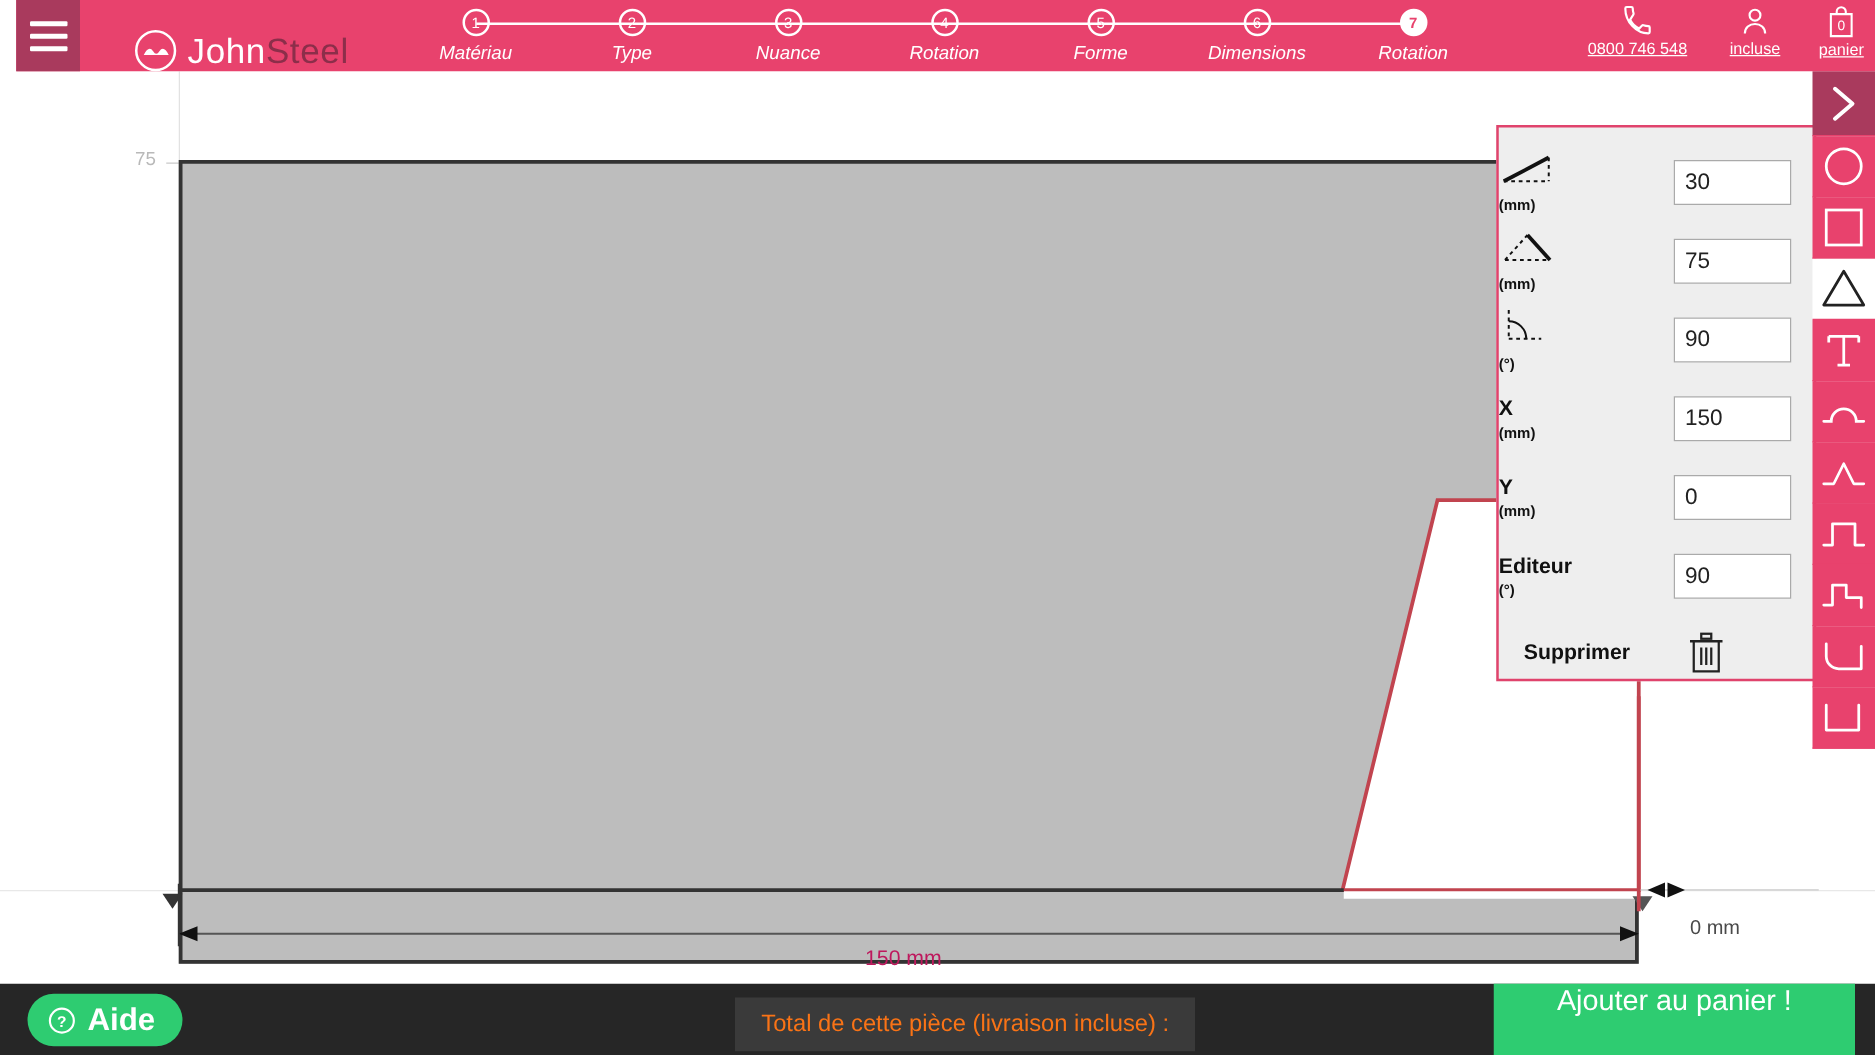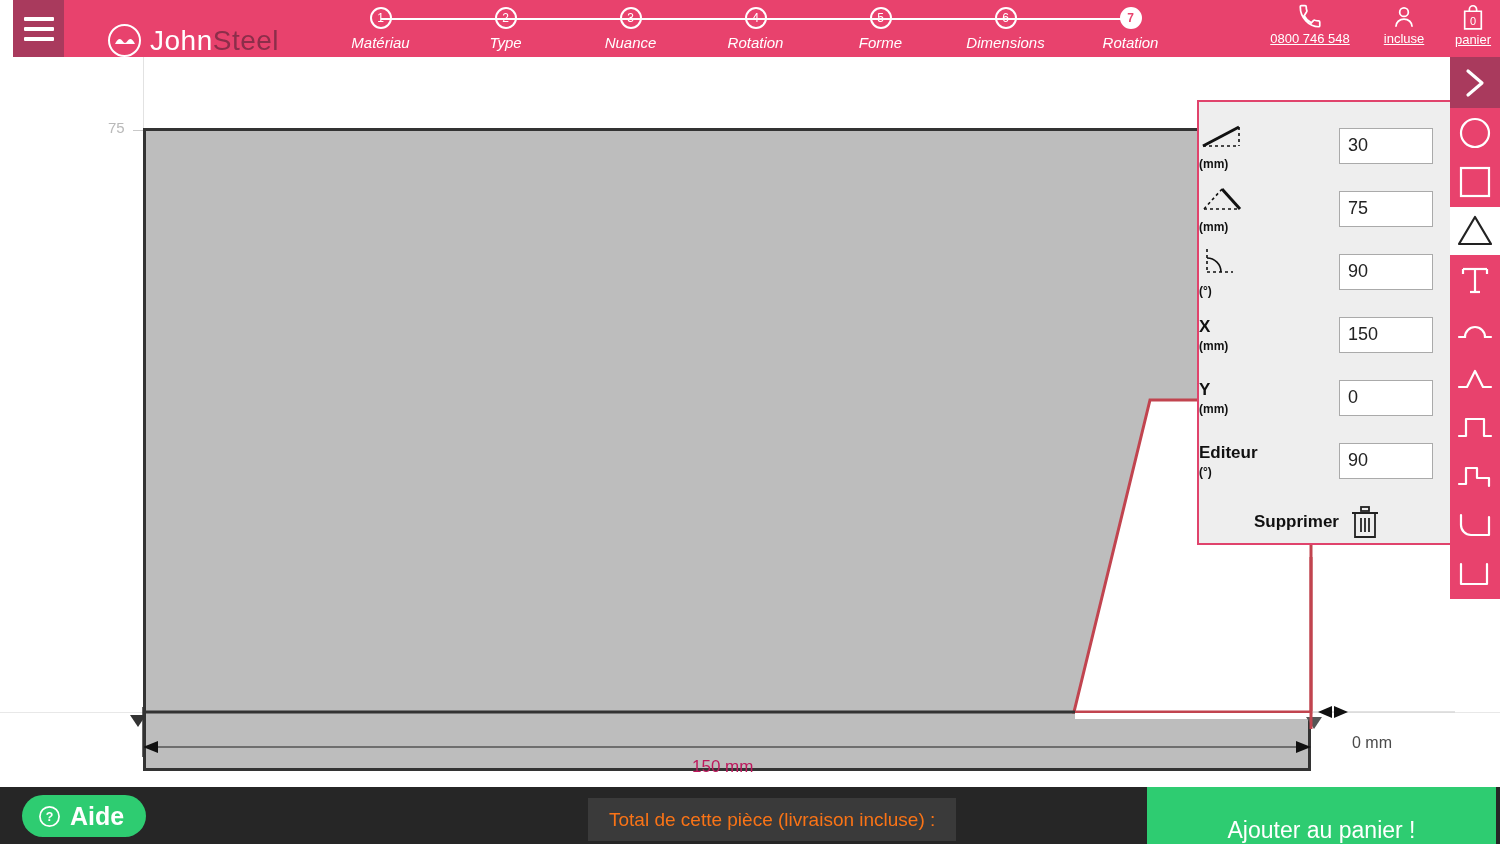--- a/index.html
+++ b/index.html
@@ -166,22 +166,22 @@
     width: 94px; height: 36px;
     border: 1px solid #aaaaaa; background: #ffffff;
     font-size: 18px; color: #222222;
     padding: 0 8px; outline: none;
     font-family: "Liberation Sans", sans-serif;
   }
   .prop-delete-row {
     display: flex; align-items: center; height: 60px;
   }
   .prop-delete-row .dlabel {
-    width: 140px; text-align: right;
-    font-size: 17px; font-weight: bold; color: #111111;
+    width: 140px; text-align: left;
+    font-size: 17px; font-weight: bold; color: #111111; padding-left: 20px;
   }
   .trash-btn { cursor: pointer; width: 94px; display: flex; justify-content: flex-start; padding-left: 10px; }
 
   
   .toolbar {
     position: absolute; right: 0; top: 57px;
     width: 50px; z-index: 35;
   }
   .tool {
     width: 50px; height: 49px;
@@ -217,24 +217,24 @@
   }
   .help-btn .hl { color: #ffffff; font-size: 25px; font-weight: bold; }
   .total-box {
     position: absolute; left: 588px; top: 11px;
     height: 43px; padding: 0 21px;
     background: #3a3a3a;
     display: flex; align-items: center;
   }
   .total-box .tl { color: #f97316; font-size: 19px; white-space: nowrap; }
   .cart-btn {
-    position: absolute; right: 4px; top: 0;
-    width: 349px; height: 57px;
+    position: absolute; right: 16px; top: 0;
+    width: 289px; height: 57px;
     background: #2ecc71;
-    display: flex; align-items: flex-end; justify-content: center;
+    display: flex; align-items: flex-start; justify-content: center;
     cursor: pointer;
   }
   .cart-btn .cl { color: #ffffff; font-size: 23px; white-space: nowrap; }
 </style>
 </head>
 <body>
 
 <div id="app">
 
   <div class="header">

